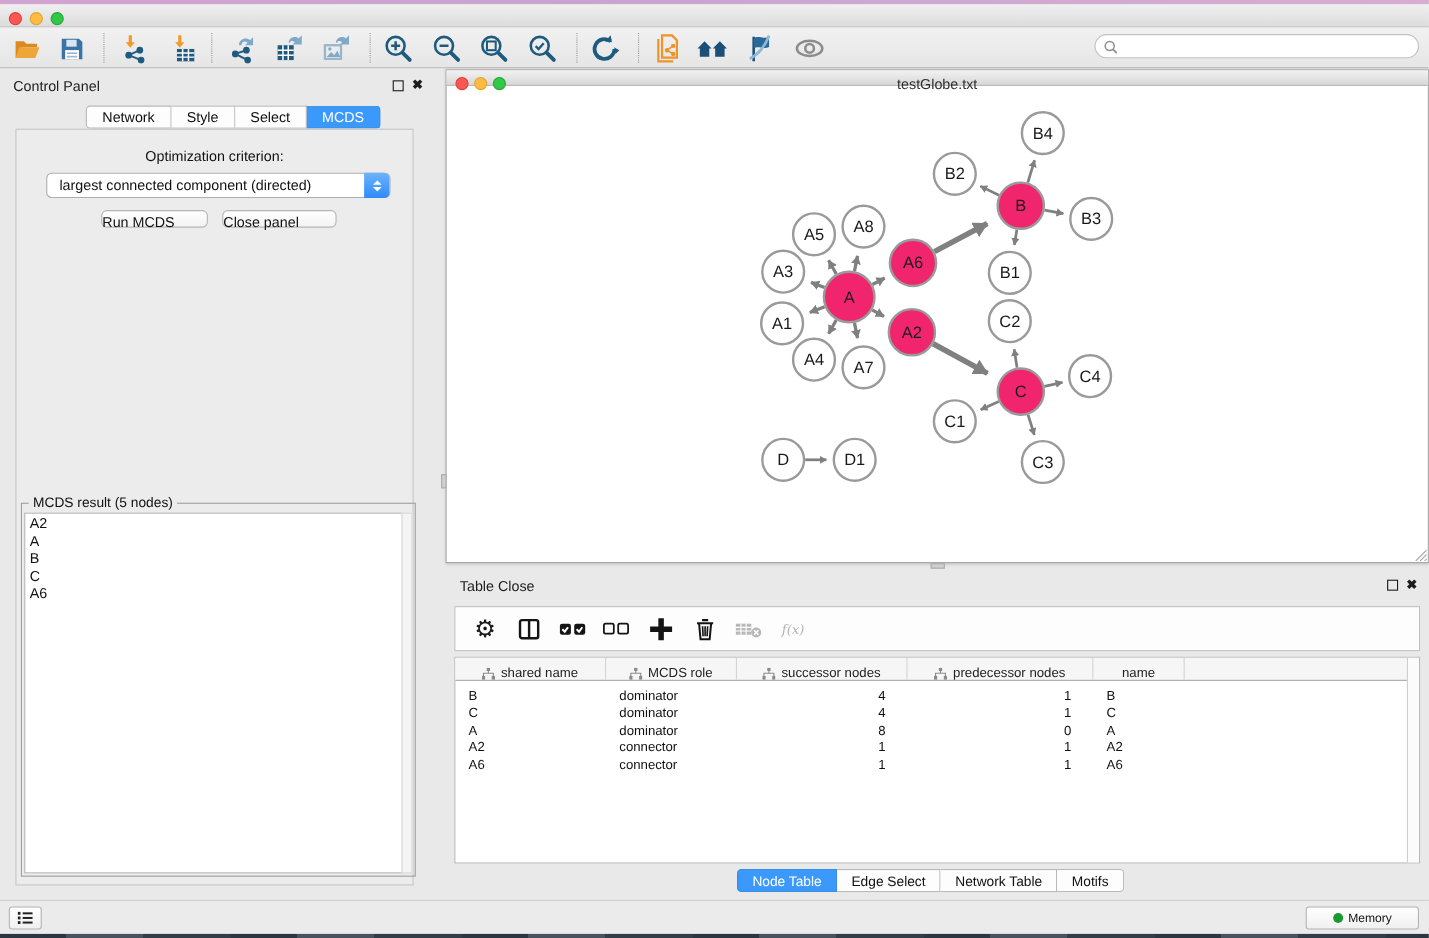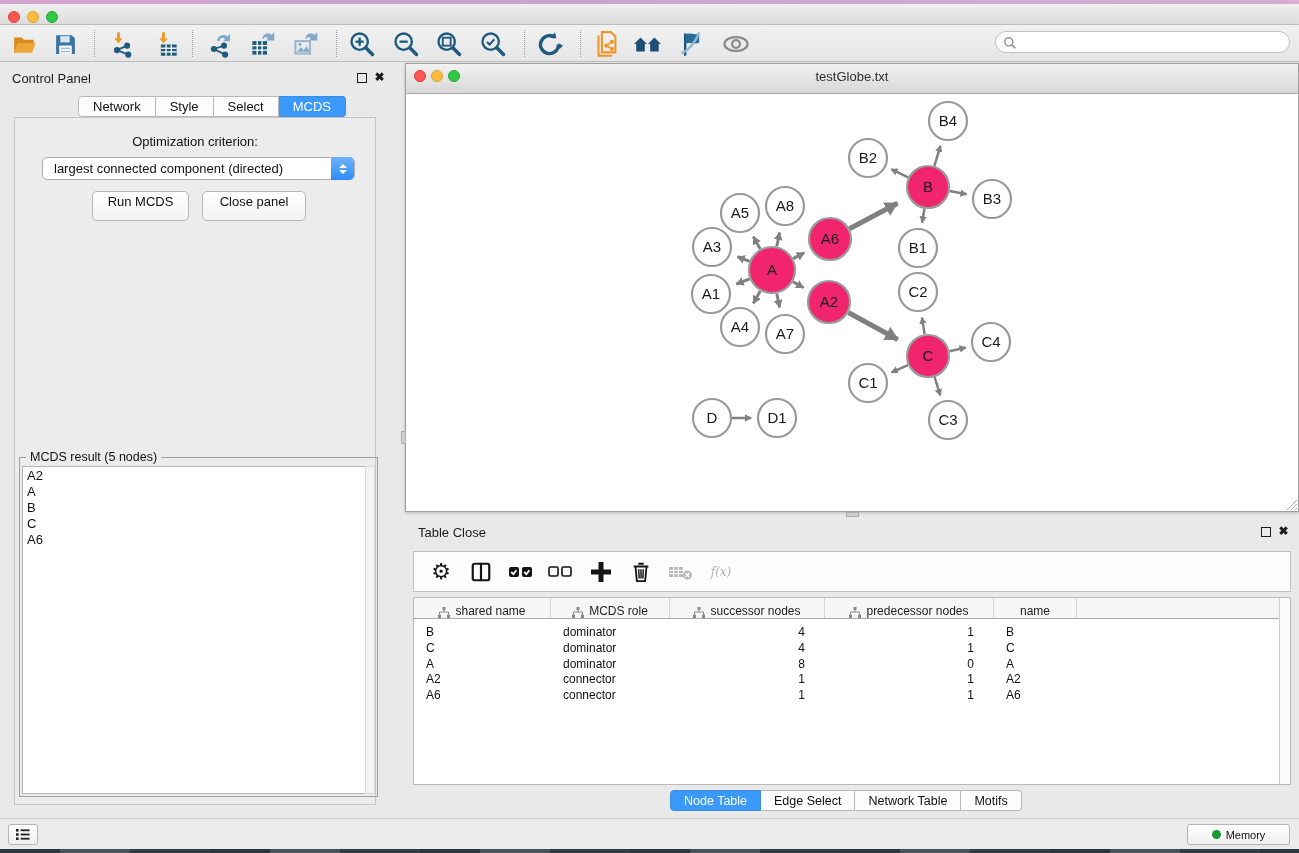--- a/index.html
+++ b/index.html
@@ -46,37 +46,37 @@
   #opt-label { left:14px; top:134px; width:362px; text-align:center;
     font-size:13px; color:#111; }
   #criterion { left:42px; top:157px; width:313px; height:23px; background:#fff;
     border:1px solid #aeaeae; border-radius:5px; }
   #criterion .val { position:absolute; left:11px; top:3px; font-size:13px; color:#111; }
   #criterion .stepper { position:absolute; right:0; top:-1px; width:23px; height:23px;
     background:linear-gradient(#6db3fd,#2f8bf7); border-radius:0 5px 5px 0;
     display:flex; flex-direction:column; align-items:center; justify-content:center; gap:2px; }
   .chev { width:0; height:0; border-left:4px solid transparent; border-right:4px solid transparent; }
   .chev.up { border-bottom:4px solid #fff; } .chev.dn { border-top:4px solid #fff; }
-  .push-btn { position:absolute; height:30px; background:linear-gradient(#ffffff,#f3f3f3);
+  .push-btn { position:absolute; height:16px; background:linear-gradient(#ffffff,#f3f3f3);
     border:1px solid #b6b6b6; border-radius:5px; font-size:13px; color:#111;
-    text-align:center; line-height:20px; }
+    line-height:20px; }
   #result-box { left:19px; top:457px; width:359px; height:340px;
     border:1px solid #9e9e9e; }
   #result-legend { position:absolute; left:6px; top:-8px; background:#ececec;
     padding:0 4px; font-size:12.5px; color:#111; }
   #result-list { position:absolute; left:2px; top:8px; width:345px; height:328px;
     background:#fff; border:1px solid #b5b5b5; overflow:hidden; }
   #result-scroll { position:absolute; right:2px; top:8px; width:10px; height:328px;
     background:#f4f4f4; border:1px solid #d8d8d8; }
   .result-item { font-size:13px; color:#111; padding:1px 0 1px 4px; height:16px; }
 
   
   #net-win { left:405px; top:63px; width:894px; height:449px; background:#fff;
     border:1px solid #9f9f9f; box-shadow:0 1px 3px rgba(0,0,0,.2); }
-  #net-titlebar { position:absolute; left:0; top:0; width:100%; height:30px;
+  #net-titlebar { position:absolute; left:0; top:0; width:100%; height:14px;
     background:linear-gradient(#f2f2f2,#d8d8d8); border-bottom:1px solid #ababab; }
   #net-titlebar .t-title { position:absolute; top:5px; width:100%; text-align:center;
     font-size:13px; color:#2f2f2f; }
   #graph-svg { position:absolute; left:0; top:25px; }
   #net-grip { position:absolute; right:1px; bottom:1px; width:13px; height:13px; }
   .edge-grip-v { left:401px; top:431px; width:5px; height:13px; background:#cfcfcf;
     border:1px solid #ababab; }
   .edge-grip-h { left:846px; top:512px; width:13px; height:5px; background:#cfcfcf;
     border:1px solid #ababab; }
 

